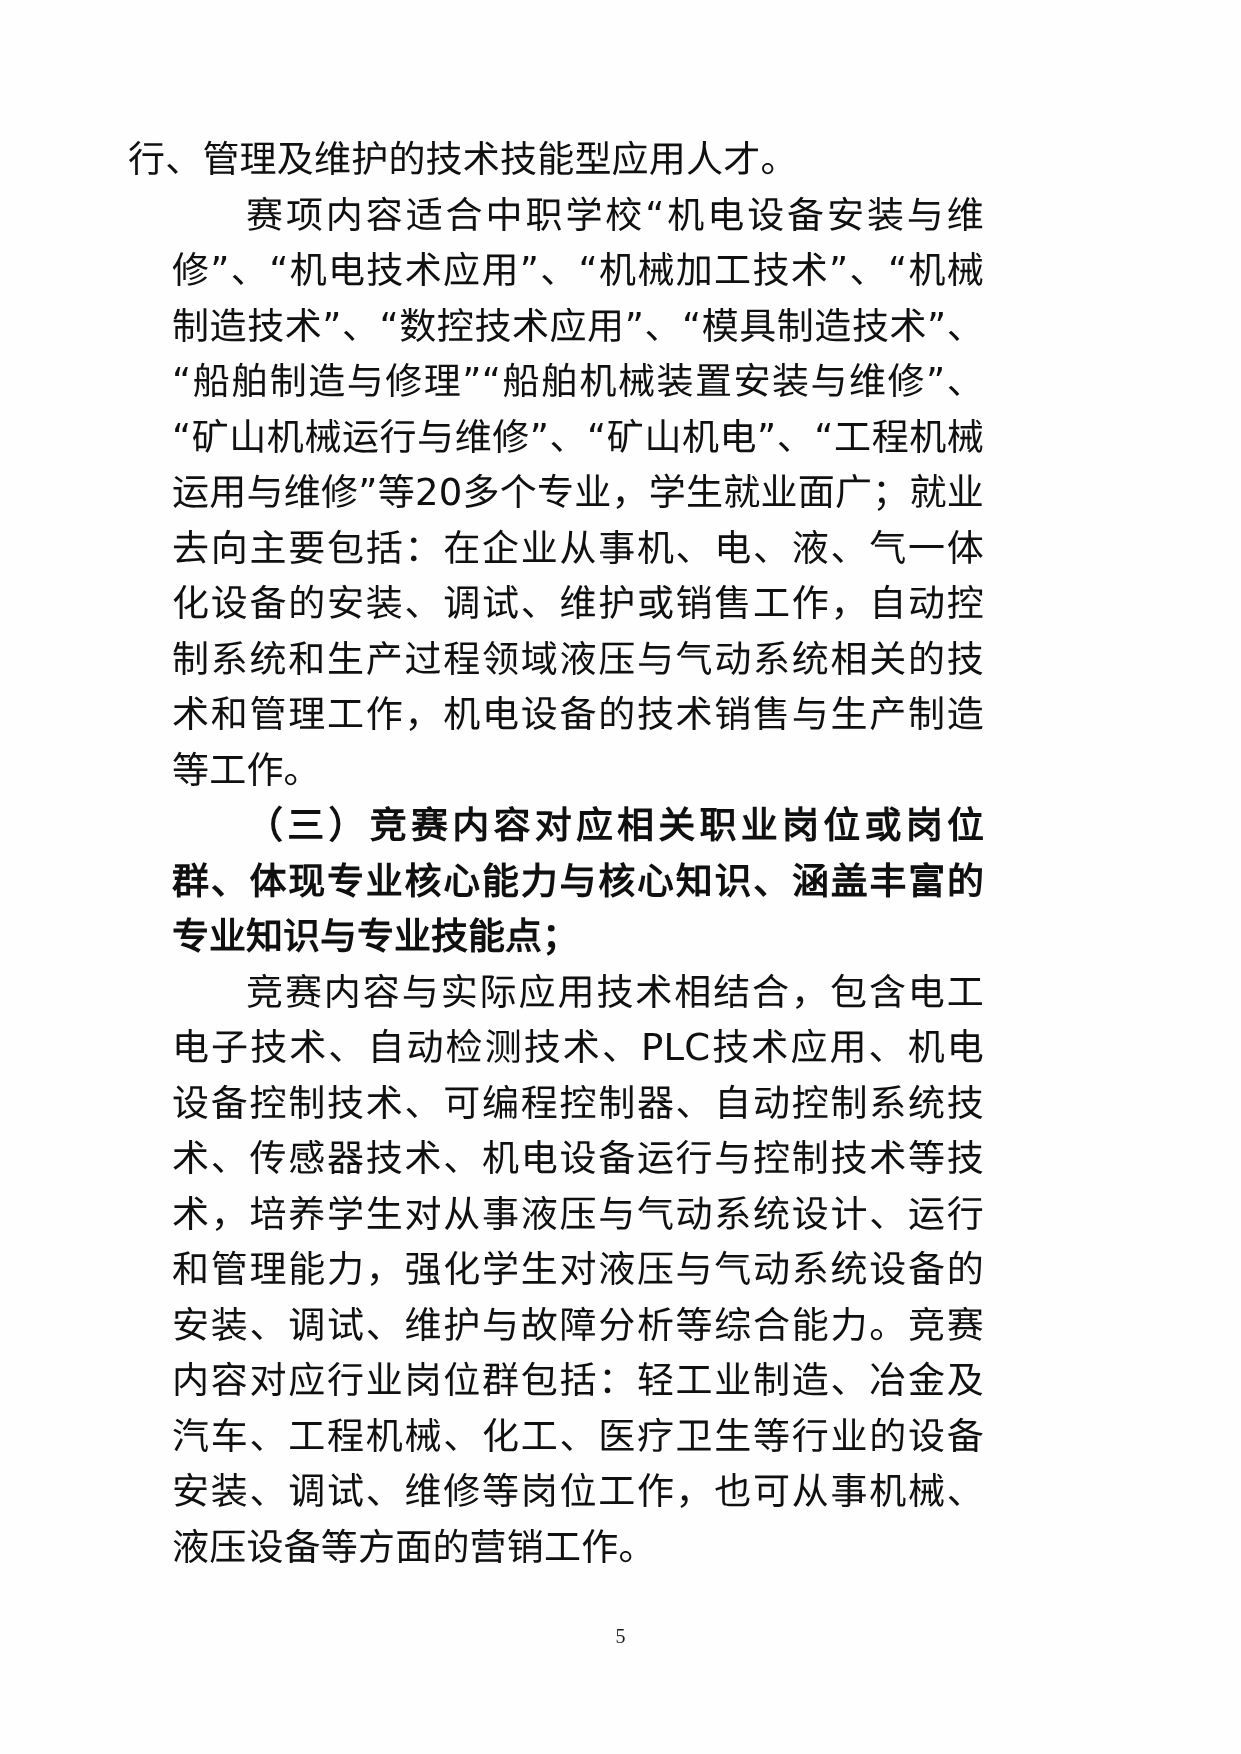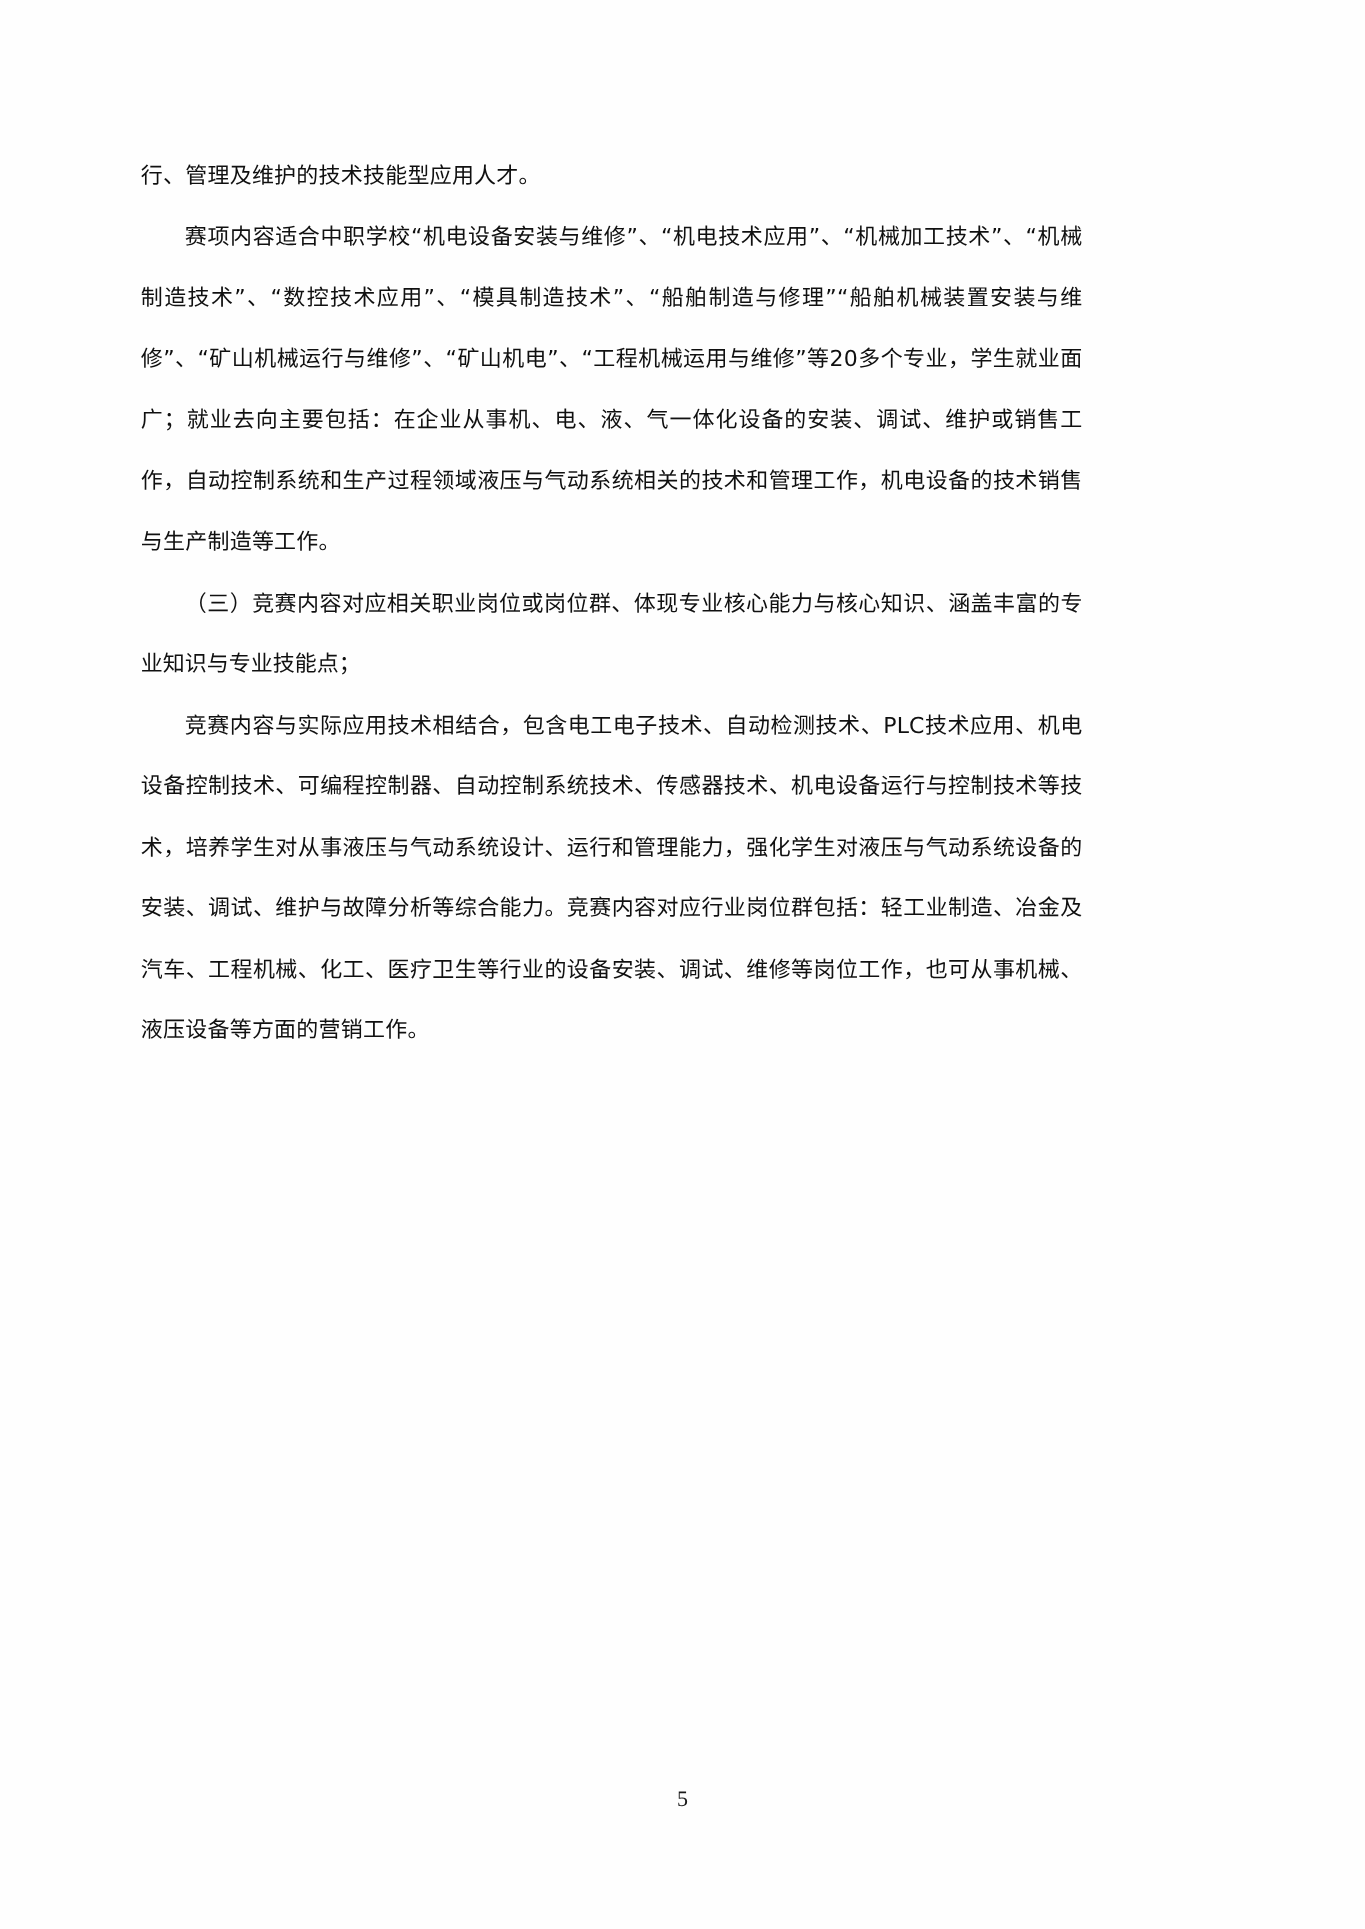--- a/index.html
+++ b/index.html
@@ -28,33 +28,34 @@
   }
   .content {
     position: absolute;
     left: 128px;
     top: 132px;
     width: 856px;
   }
   .para {
     margin: 0;
     color: #101010;
-    font-size: 20px;
+    font-size: 37px;
     line-height: 55.5px;
     letter-spacing: 0.2px;
     text-align: justify;
     text-justify: inter-ideograph;
     font-weight: 400;
     word-break: break-all;
   }
   .para.indent {
     text-indent: 2em;
+    margin-left: 44px;
   }
   .para.bold {
-    font-weight: 400;
+    font-weight: 700;
     letter-spacing: 0px;
   }
   .para + .para {
     margin-top: 0;
   }
   .page-number {
     position: absolute;
     left: 0;
     right: 0;
     top: 1625px;

